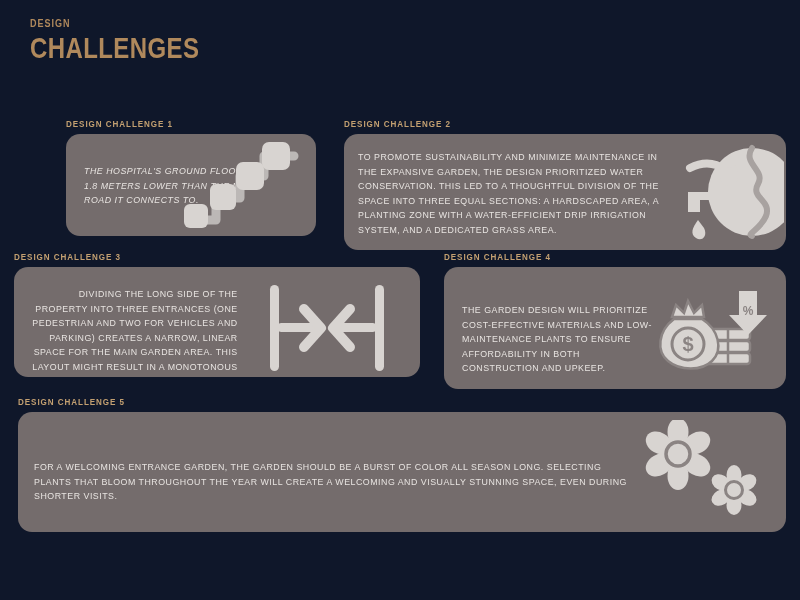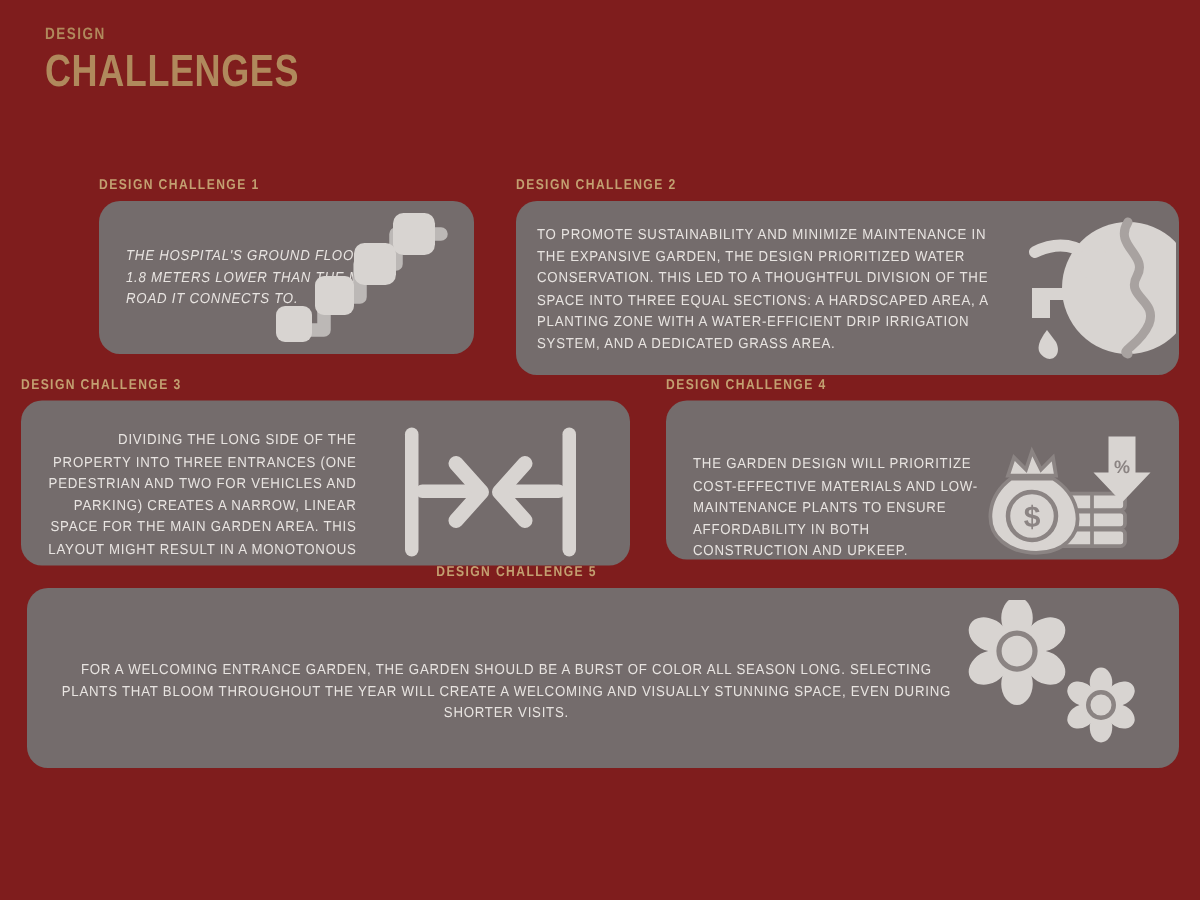--- a/index.html
+++ b/index.html
@@ -13,21 +13,21 @@
     height: 600px;
     overflow: hidden;
     font-family: "Liberation Sans", sans-serif;
     position: relative;
   }
 
   #page {
     position: relative;
     width: 800px;
     height: 600px;
-    background: #7f1d1d;
+    background: #0f172a;
   }
 
   
   .header {
     position: absolute;
     left: 30px;
     top: 16px;
   }
   .header-eyebrow {
     color: #b0895c;
@@ -93,24 +93,24 @@
 
   #g2 { left: 344px; top: 118px; }
   #c2 { width: 442px; height: 116px; }
   #t2 { left: 14px; top: 16px; }
 
   #g3 { left: 14px;  top: 251px; }
   #c3 { width: 406px; height: 110px; text-align: right; }
   #t3 { left: 14px; top: 20px; }
 
   #g4 { left: 444px; top: 251px; border-radius: 21px; }
-  #c4 { width: 342px; height: 106px; padding-left: 27px; }
+  #c4 { width: 342px; height: 122px; padding-left: 27px; }
   #t4 { left: 18px; top: 36px; }
 
-  #g5 { left: 18px;  top: 376px; text-align: center; }
+  #g5 { left: 18px;  top: 396px; }
   #c5 { width: 768px; height: 120px; }
   #t5 { left: 16px; top: 48px; }
 
   
   #i1 { right: 14px; top: 8px;  width: 120px; height: 92px; }
   #i2 { right: 2px;  top: 0px;  width: 104px; height: 116px; }
   #i3 { right: 30px; top: 14px; width: 126px; height: 94px; }
   #i4 { right: 14px; top: 22px; width: 118px; height: 86px; }
   #i5 { right: 14px; top: 8px;  width: 140px; height: 96px; }
 

